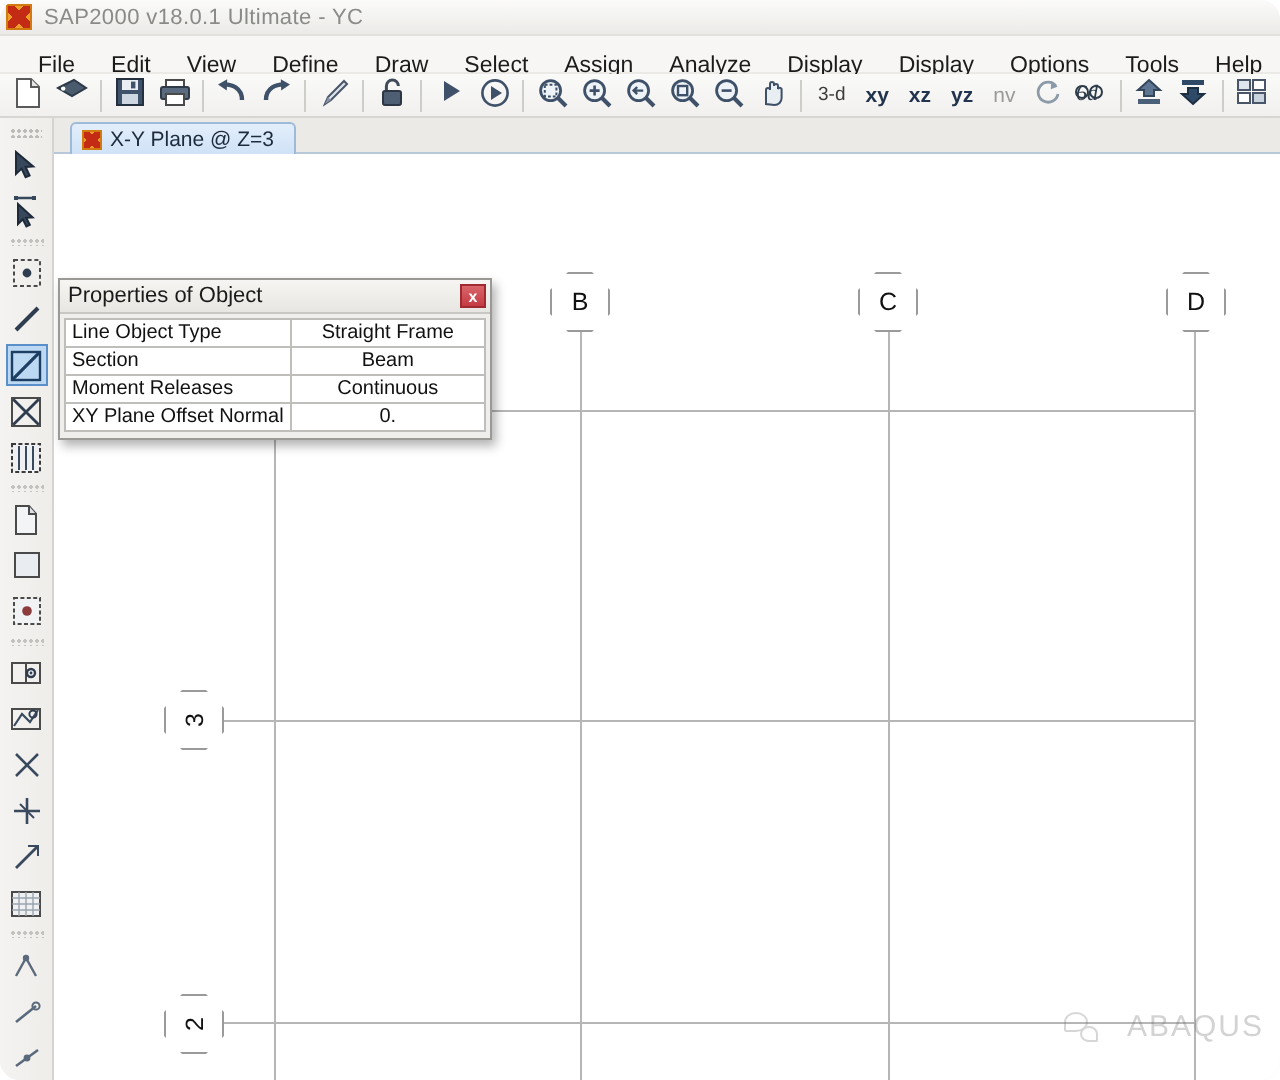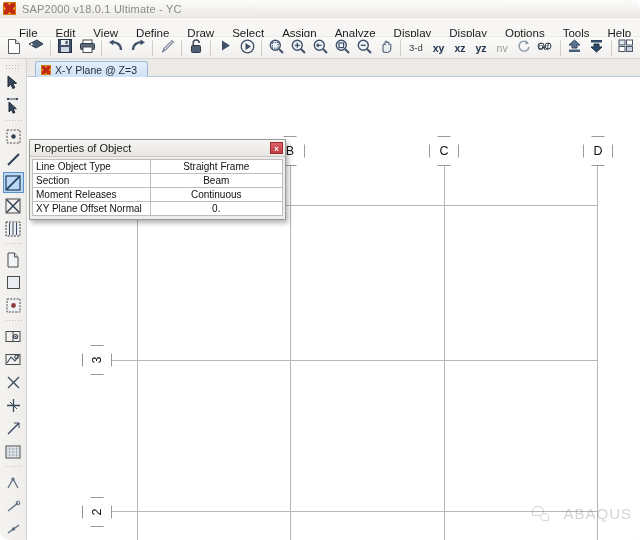--- a/index.html
+++ b/index.html
@@ -171,21 +171,21 @@
     border: 1.5px solid #7a7a7a; border-radius: 50% 50% 10% 50%;
     background: #fff;
   }
   .wm-text {
     font-size: 15px; letter-spacing: 1px; color: #6f6f6f;
     font-family: "Liberation Sans", sans-serif;
   }
 
   
   .dialog {
-    position: absolute; left: 29px; top: 139px; width: 257px;
+    position: absolute; left: 29px; top: 139px; width: 217px;
     background: #efeeec;
     border: 1px solid #9b9995;
     box-shadow: 2px 3px 5px rgba(0,0,0,.30);
   }
   .dlg-title {
     height: 17px; display: flex; align-items: center; justify-content: space-between;
     padding-left: 4px; padding-right: 2px;
     background: linear-gradient(to bottom, #f6f5f3, #e8e6e2);
     border-bottom: 1px solid #c9c7c3;
   }

